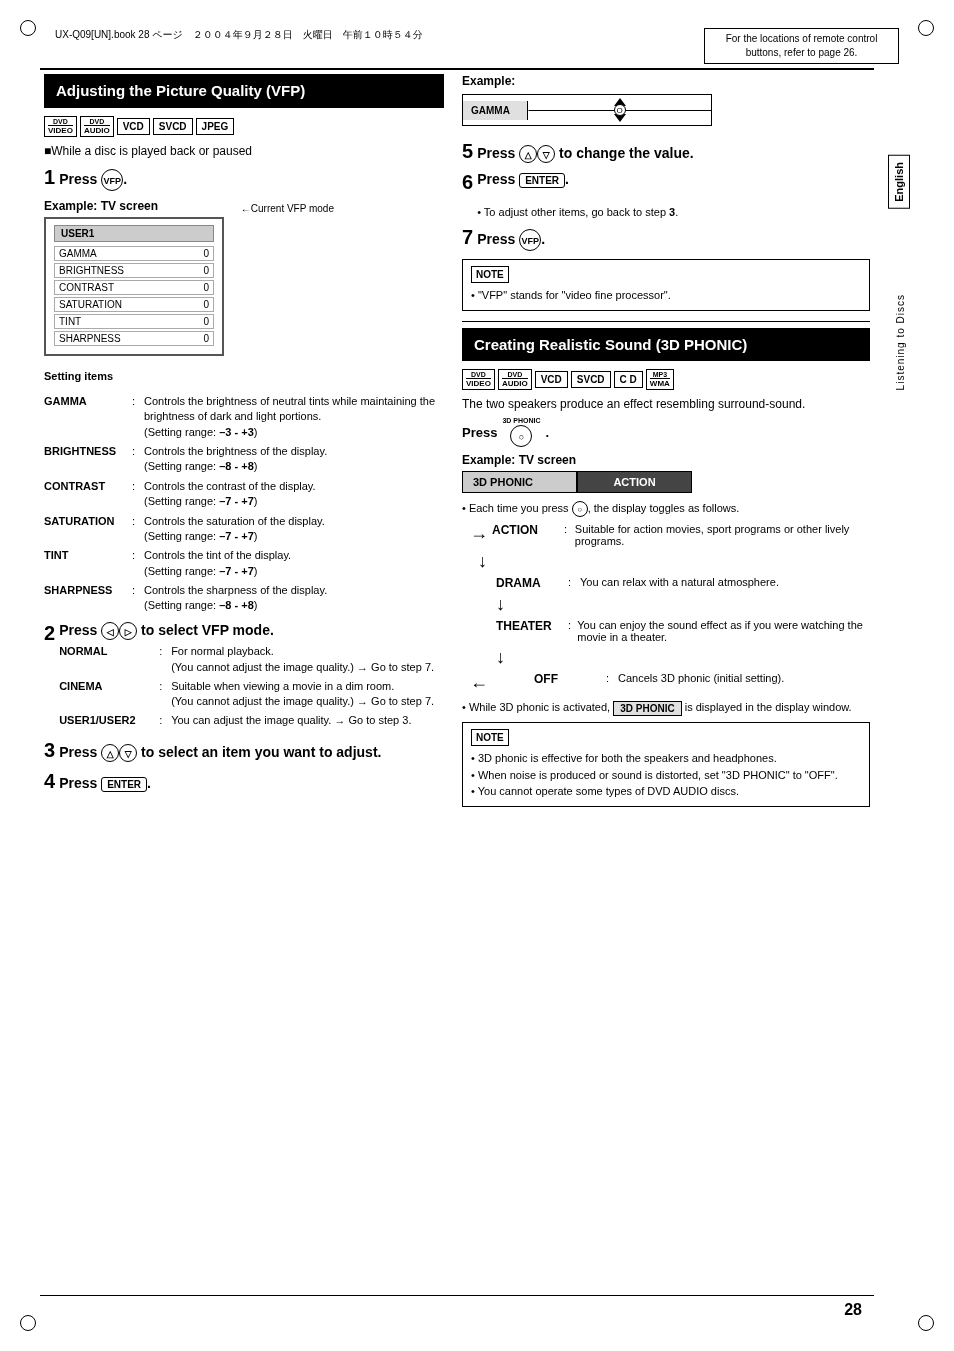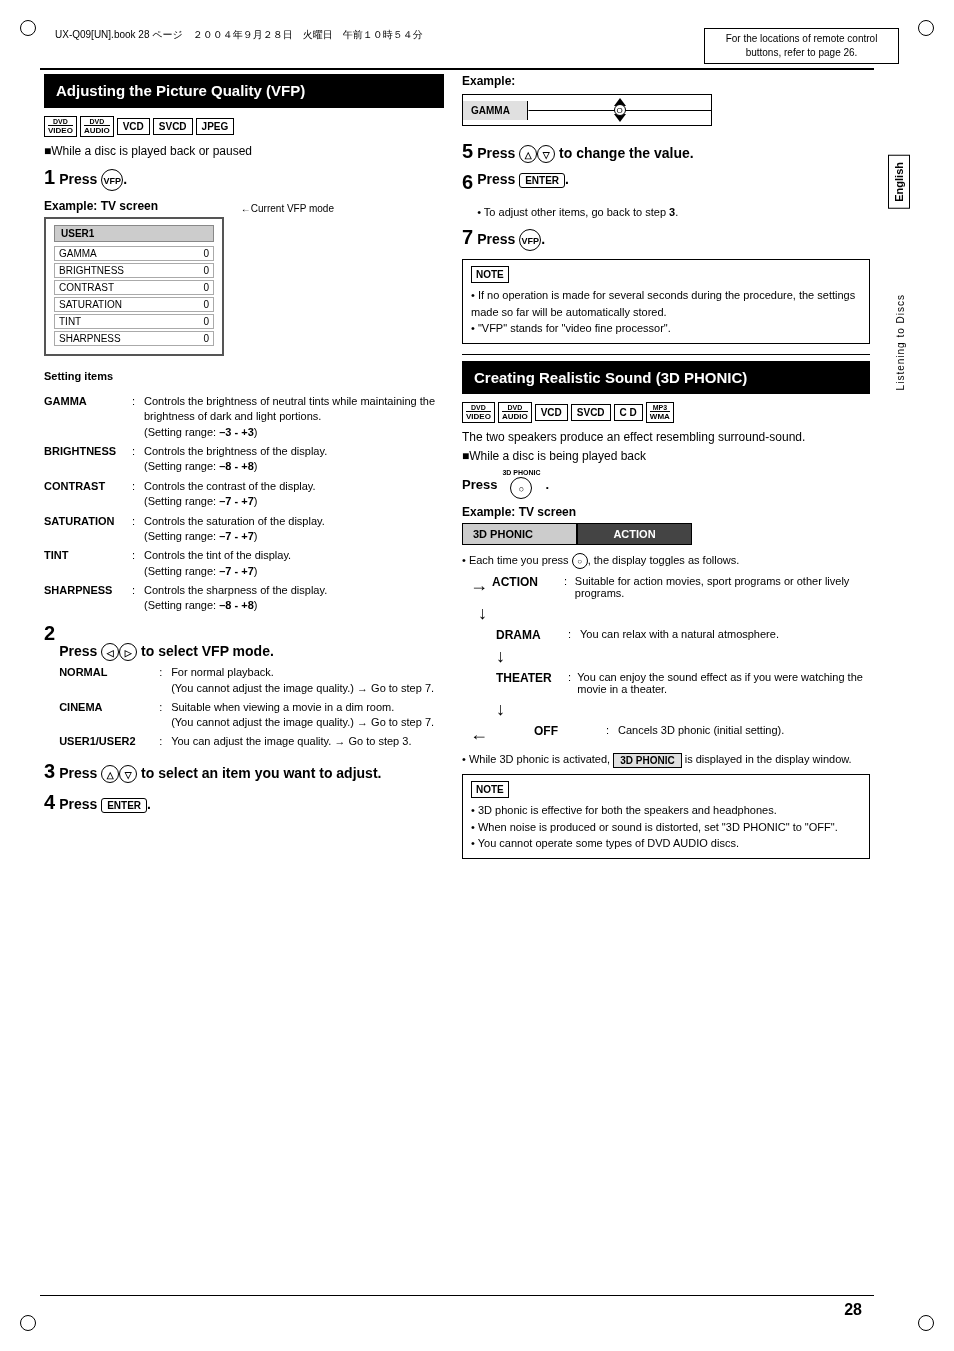--- a/index.html
+++ b/index.html
@@ -151,21 +151,21 @@
     <div style="display:flex;margin-bottom:8px;font-size:11px;line-height:1.4;">
       <span style="width:88px;flex-shrink:0;font-weight:bold;">SHARPNESS</span>
       <span style="width:12px;flex-shrink:0;">:</span>
       <span>Controls the sharpness of the display.<br>(Setting range: <b>–8 - +8</b>)</span>
     </div>
 
     
     <div style="display:flex;align-items:flex-start;margin-bottom:8px;">
       <span style="font-size:20px;font-weight:bold;margin-right:4px;flex-shrink:0;">2</span>
       <div>
-        <div style="font-size:14px;font-weight:bold;margin-bottom:4px;margin-top:21px;">
+        <div style="font-size:14px;font-weight:bold;margin-bottom:4px;">
           Press <span style="display:inline-block;border:1px solid #000;border-radius:50%;width:18px;height:18px;line-height:18px;text-align:center;font-size:9px;vertical-align:middle;">◁</span><span style="display:inline-block;border:1px solid #000;border-radius:50%;width:18px;height:18px;line-height:18px;text-align:center;font-size:9px;vertical-align:middle;">▷</span> to select VFP mode.
         </div>
         <div style="display:flex;margin-bottom:4px;font-size:11px;line-height:1.4;">
           <span style="width:100px;flex-shrink:0;font-weight:bold;">NORMAL</span>
           <span style="width:12px;">:</span>
           <span>For normal playback.<br>(You cannot adjust the image quality.) → Go to step 7.</span>
         </div>
         <div style="display:flex;margin-bottom:3px;font-size:11px;line-height:1.4;">
           <span style="width:100px;flex-shrink:0;font-weight:bold;">CINEMA</span>
           <span style="width:12px;">:</span>
@@ -230,21 +230,20 @@
 
     <div style="display:flex;align-items:baseline;margin-bottom:8px;">
       <span style="font-size:20px;font-weight:bold;margin-right:4px;flex-shrink:0;">7</span>
       <span style="font-size:14px;font-weight:bold;">
         Press <span style="display:inline-block;border:1px solid #000;border-radius:50%;width:22px;height:22px;line-height:22px;text-align:center;font-size:9px;font-weight:bold;vertical-align:middle;">VFP</span>.
       </span>
     </div>
 
     <div style="border:1px solid #000;padding:6px 8px;margin:6px 0 10px;font-size:11px;line-height:1.5;">
       <div style="display:inline-block;border:1px solid #000;padding:0 4px;font-size:10px;font-weight:bold;margin-bottom:4px;">NOTE</div>
-      <div>• If no operation is made for several seconds during the procedure, the settings made so far will be automatically stored.</div>
       <div>• "VFP" stands for "video fine processor".</div>
     </div>
 
     <div style="border-top:1px solid #000;margin:6px 0;"></div>
 
     <div style="background:#000;color:#fff;font-size:15px;font-weight:bold;padding:7px 12px;margin-bottom:8px;line-height:1.3;">Creating Realistic Sound (3D PHONIC)</div>
 
     <div style="display:flex;gap:3px;margin-bottom:7px;align-items:center;">
       <div style="border:1px solid #000;padding:1px 3px;font-size:8px;font-weight:bold;display:flex;flex-direction:column;align-items:center;">
         <span style="font-size:7px;border-bottom:1px solid #000;width:100%;text-align:center;">DVD</span>
@@ -257,21 +256,20 @@
       <div style="border:1px solid #000;padding:2px 5px;font-size:10px;font-weight:bold;">VCD</div>
       <div style="border:1px solid #000;padding:2px 5px;font-size:10px;font-weight:bold;">SVCD</div>
       <div style="border:1px solid #000;padding:2px 5px;font-size:10px;font-weight:bold;">C D</div>
       <div style="border:1px solid #000;padding:1px 3px;font-size:8px;font-weight:bold;display:flex;flex-direction:column;align-items:center;">
         <span style="font-size:7px;border-bottom:1px solid #000;width:100%;text-align:center;">MP3</span>
         <span style="font-size:8px;font-weight:bold;">WMA</span>
       </div>
     </div>
 
     <div style="font-size:12px;margin-bottom:5px;">The two speakers produce an effect resembling surround-sound.</div>
-    <div style="font-size:12px;margin-bottom:6px;">■While a disc is being played back</div>
 
     <div style="display:flex;align-items:center;gap:5px;margin:6px 0;font-size:13px;font-weight:bold;">
       <span>Press</span>
       <span style="position:relative;display:inline-flex;flex-direction:column;align-items:center;">
         <span style="font-size:7px;white-space:nowrap;margin-bottom:1px;">3D PHONIC</span>
         <span style="display:inline-block;border:1px solid #000;border-radius:50%;width:22px;height:22px;line-height:22px;text-align:center;font-size:9px;font-weight:bold;">○</span>
       </span>
       <span>.</span>
     </div>
 

